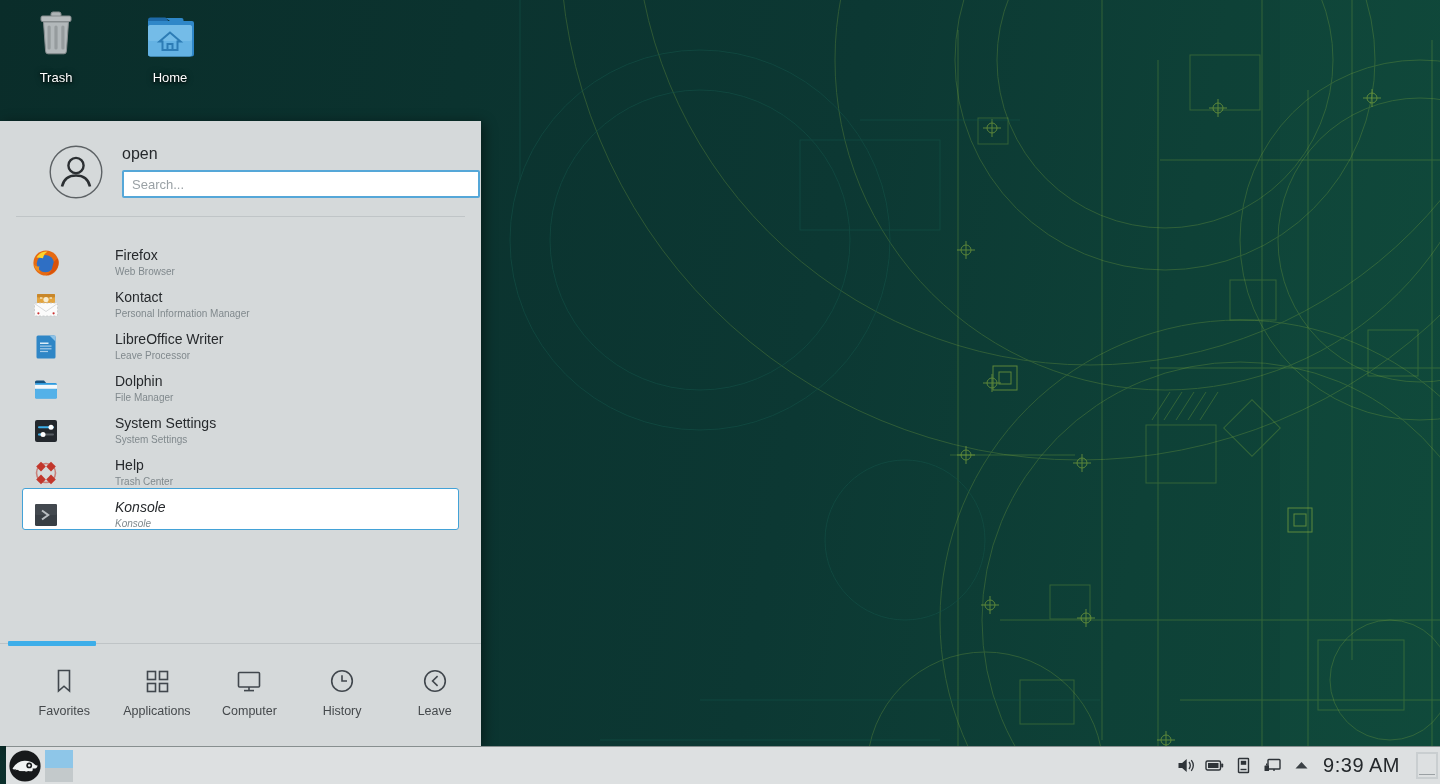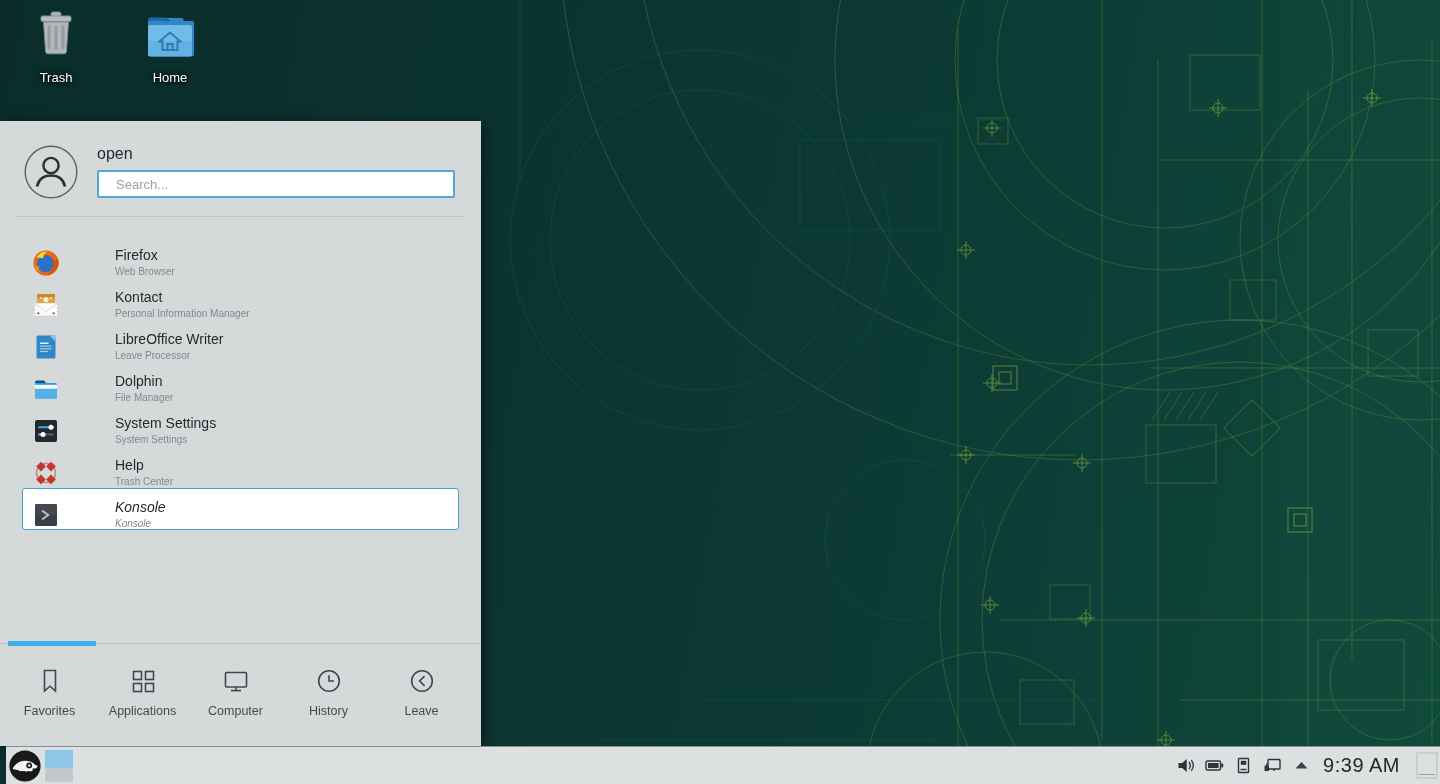--- a/index.html
+++ b/index.html
@@ -13,42 +13,42 @@
   .desktop-icons { position:absolute; top:8px; left:10px; display:flex; gap:22px; }
   .desk-icon { width:92px; display:flex; flex-direction:column; align-items:center; cursor:default; }
   .desk-icon .glyph { width:56px; height:56px; }
   .desk-icon .lbl { margin-top:6px; font-size:13px; color:#ffffff;
                     text-shadow:0 1px 3px rgba(0,0,0,.95), 0 0 6px rgba(0,0,0,.7); }
 
   
   .kickoff { position:absolute; left:0; top:121px; width:481px; height:625px;
              background:#d5d9da; box-shadow:3px 2px 12px rgba(0,0,0,.45);
              display:flex; flex-direction:column; }
-  .ko-header { padding:24px 0 0 24px; display:flex; align-items:flex-start; }
+  .ko-header { padding:24px 0 0 24px; display:flex; align-items:flex-start;margin-left:25px; }
   .avatar { width:54px; height:54px; flex:0 0 54px; }
   .ko-user { margin-left:19px; width:358px; }
   .ko-username { font-size:16px; color:#26292c; margin-bottom:7px; }
   .ko-search { width:358px; height:28px; border:2px solid #55a7d8; border-radius:2px;
                background:#ffffff; font-size:13px; font-family:"Liberation Sans",sans-serif;
-               color:#333; padding:0 17px; outline:none; }
+               color:#333; padding:0 8px; outline:none; }
   .ko-search::placeholder { color:#9aa1a5; }
   .ko-divider { height:1px; background:#c0c5c7; margin:17px 16px 0 16px; }
   .app-list { margin:19px 22px 0 22px; }
   .app-item { height:42px; display:flex; align-items:flex-end; padding-left:9px;
               border:1px solid transparent; border-radius:3px; cursor:pointer;gap:36px; }
   .app-item.selected { background:#ffffff; border-color:#43a2d7;font-style:italic; }
   .app-icon { width:28px; height:28px; flex:0 0 28px; }
   .app-text { margin-left:19px; line-height:1.15; }
   .app-name { font-size:14px; color:#26292c; }
   .app-desc { font-size:10px; color:#80898d; margin-top:2px; }
   .ko-spacer { flex:1; }
   .ko-tabs { position:relative; border-top:1px solid #bfc4c6; height:103px; }
   .tab-indicator { position:absolute; left:8px; top:-3px; width:88px; height:5px;
                    background:#3daee9; border-radius:1px; }
-  .tab-row { display:flex; padding-left:3px; margin-top:22px; }
+  .tab-row { display:flex; padding-left:18px; margin-top:22px;justify-content:space-between; }
   .tab { width:93px; display:flex; flex-direction:column; align-items:center; cursor:pointer; }
   .tab .t-icon { width:30px; height:30px; }
   .tab .t-lbl { margin-top:8px; font-size:12.5px; color:#45494c; }
 
   
   .taskbar { position:absolute; left:6px; bottom:0; width:1440px; height:38px;
              background:#dde0e1; border-top:1px solid rgba(30,45,45,.45);
              display:flex; align-items:center; z-index:5; }
   .launcher { width:34px; height:34px; margin-left:2px; cursor:pointer; }
   .pager { width:28px; height:32px; margin-left:3px; display:flex; flex-direction:column; cursor:pointer; }

